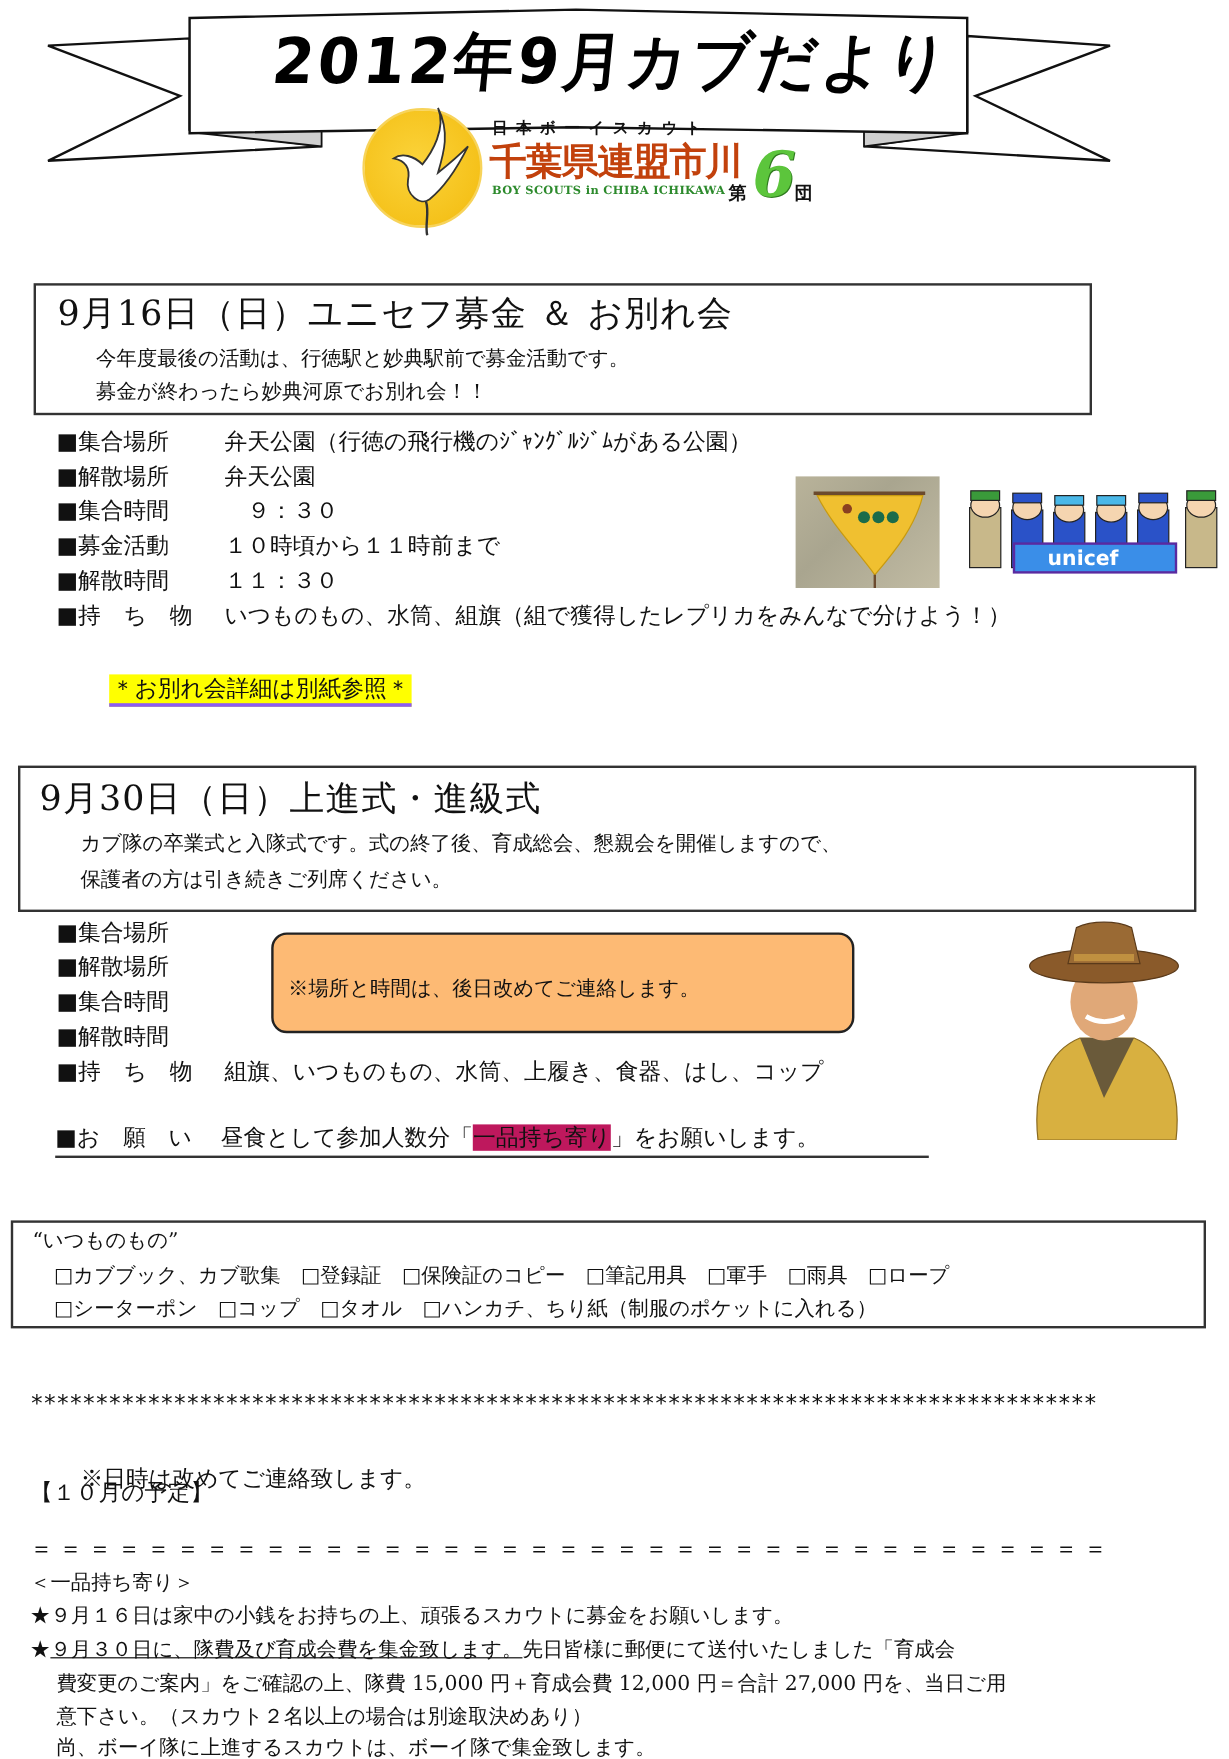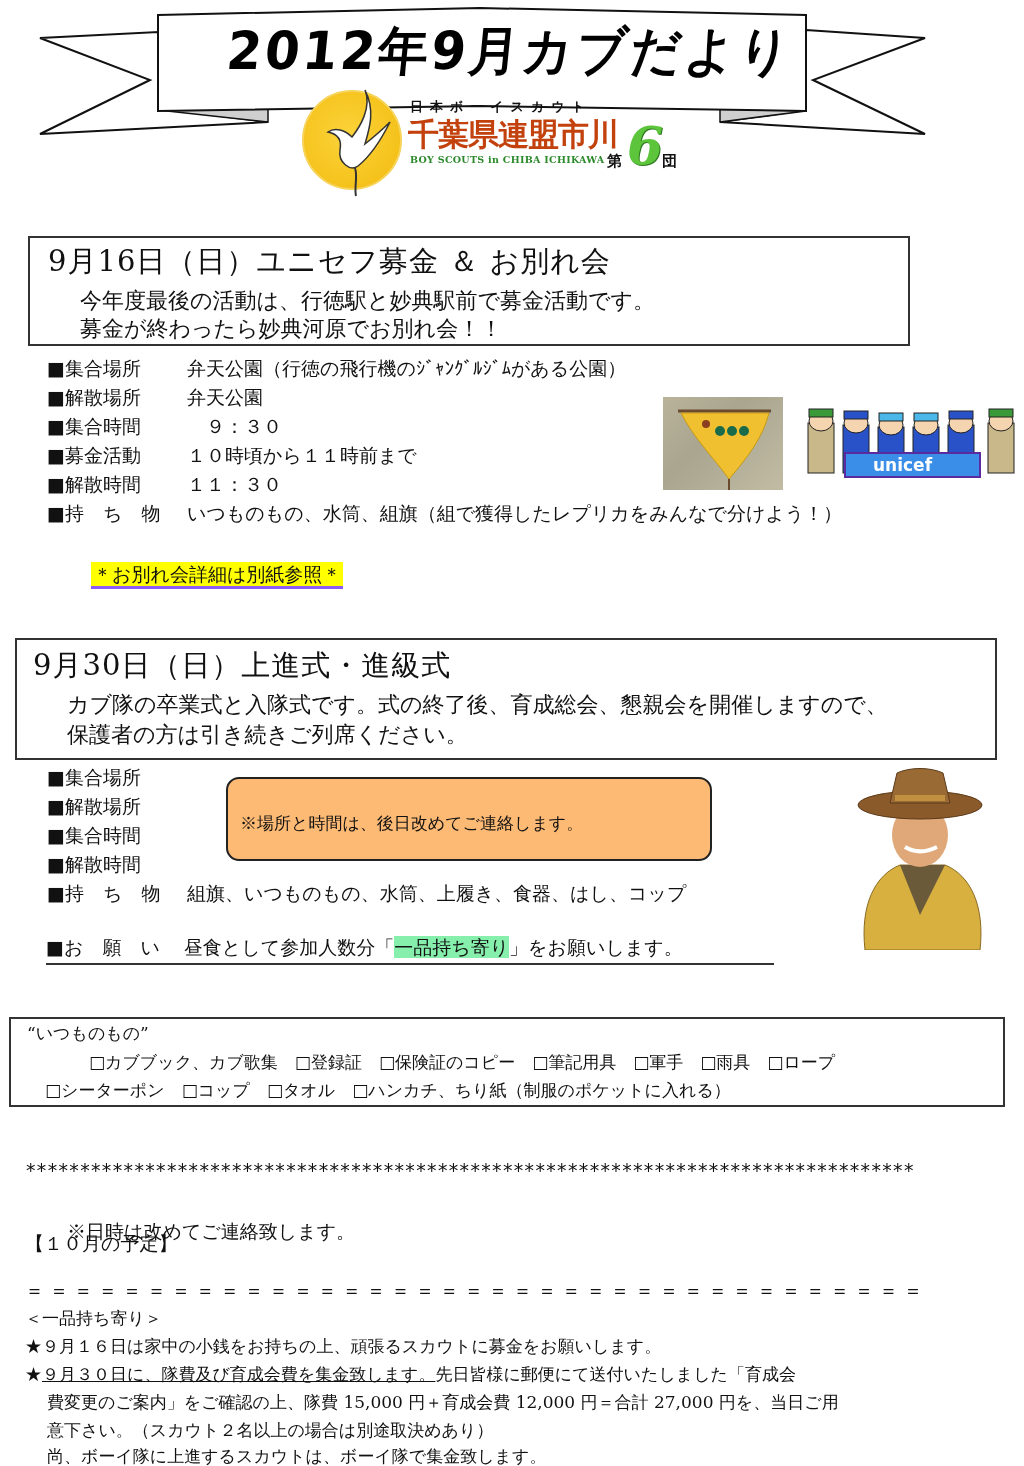--- a/index.html
+++ b/index.html
@@ -38,39 +38,39 @@
   .logo-dai { position: absolute; left: 305px; top: 70px; font-family: "DejaVu Sans", sans-serif; font-weight: 900; font-size: 15px; }
   .logo-six {
     position: absolute; left: 325px; top: 38px; font-family: "DejaVu Serif", serif; font-weight: 900;
     font-style: italic; font-size: 52px; color: #5cc53c; line-height: 1;
     text-shadow: 1px 1px 0 #2f7a1f;
   }
   .logo-dan { position: absolute; left: 360px; top: 70px; font-family: "DejaVu Sans", sans-serif; font-weight: 900; font-size: 15px; }
 
   .box { position: absolute; border: 2px solid #333; background: #fff; }
   .ev-title { position: absolute; font-size: 29px; white-space: nowrap; letter-spacing: 1px; }
-  .ev-body { position: absolute; font-size: 22px; white-space: nowrap; line-height: 29px; }
+  .ev-body { position: absolute; font-size: 17px; white-space: nowrap; line-height: 29px; font-family: Liberation Mono, monospace; }
 
   .info-row { position: absolute; font-size: 19px; white-space: nowrap; line-height: 29px; }
   .info-label { display: inline-block; width: 140px; }
   .note-yellow {
     position: absolute; left: 91px; top: 562px; background: #ffff00;
     font-family: "DejaVu Sans", sans-serif; font-size: 19px; padding: 0 2px;
     border-bottom: 3px solid #8b5cf6; line-height: 24px; white-space: nowrap;
   }
   .rounded-box {
     position: absolute; left: 226px; top: 777px; width: 482px; height: 80px;
     border: 2px solid #222; border-radius: 13px; background: #fdba74;
   }
   .rounded-text { position: absolute; left: 12px; top: 33px; font-size: 17px; white-space: nowrap; }
   .request {
     position: absolute; left: 46px; top: 935px; font-family: "DejaVu Sans", sans-serif;
     font-size: 19px; white-space: nowrap; border-bottom: 2px solid #333; padding-bottom: 2px; width: 728px;
   }
-  .hl { background: #86efac; }
+  .hl { background: #be185d; }
 
   .checklist-box { position: absolute; left: 9px; top: 1017px; width: 992px; height: 86px; border: 2px solid #333; }
   .cl-line { position: absolute; font-size: 17px; white-space: nowrap; }
 
   .mono-line { position: absolute; white-space: nowrap; font-size: 19px; }
   .stars { left: 25px; top: 1159px; font-family: "DejaVu Sans Mono", monospace; font-size: 19px; letter-spacing: -0.6px; }
   .equals { left: 25px; top: 1278px; font-family: "DejaVu Sans Mono", monospace; font-size: 19px; letter-spacing: 5.4px; }
   .u { text-decoration: underline; }
 
   .img-flag {
@@ -192,21 +192,21 @@
   <path d="M45,38 L52,8 C65,2 85,2 98,8 L105,38 Z" fill="#9a6a34" stroke="#5a3a1a"></path>
   <rect x="50" y="30" width="50" height="6" fill="#c09040"></rect>
 </svg>
 
 <div class="request">
   <span>■お　願　い</span><span style="display:inline-block;width:24px;"></span><span>昼食として参加人数分「</span><span class="hl">一品持ち寄り</span><span>」をお願いします。</span>
 </div>
 
 <div class="checklist-box">
   <div class="cl-line" style="left:16px;top:3px;">“いつものもの”</div>
-  <div class="cl-line" style="left:34px;top:32px;margin-left:44px;">□カブブック、カブ歌集　□登録証　□保険証のコピー　□筆記用具　□軍手　□雨具　□ロープ</div>
+  <div class="cl-line" style="left:34px;top:32px;">□カブブック、カブ歌集　□登録証　□保険証のコピー　□筆記用具　□軍手　□雨具　□ロープ</div>
   <div class="cl-line" style="left:34px;top:60px;">□シーターポン　□コップ　□タオル　□ハンカチ、ちり紙（制服のポケットに入れる）</div>
 </div>
 
 <div class="mono-line stars">**********************************************************************************</div>
 <div class="mono-line" style="left:25px;top:1191px;margin-top:40px;">【１０月の予定】</div>
 <div class="mono-line" style="left:67px;top:1219px;">※日時は改めてご連絡致します。</div>
 
 <div class="mono-line equals">＝＝＝＝＝＝＝＝＝＝＝＝＝＝＝＝＝＝＝＝＝＝＝＝＝＝＝＝＝＝＝＝＝＝＝＝＝</div>
 <div class="mono-line" style="left:25px;top:1307px;font-size:17px;">＜一品持ち寄り＞</div>
 <div class="mono-line" style="left:25px;top:1335px;font-size:17px;">★９月１６日は家中の小銭をお持ちの上、頑張るスカウトに募金をお願いします。</div>

